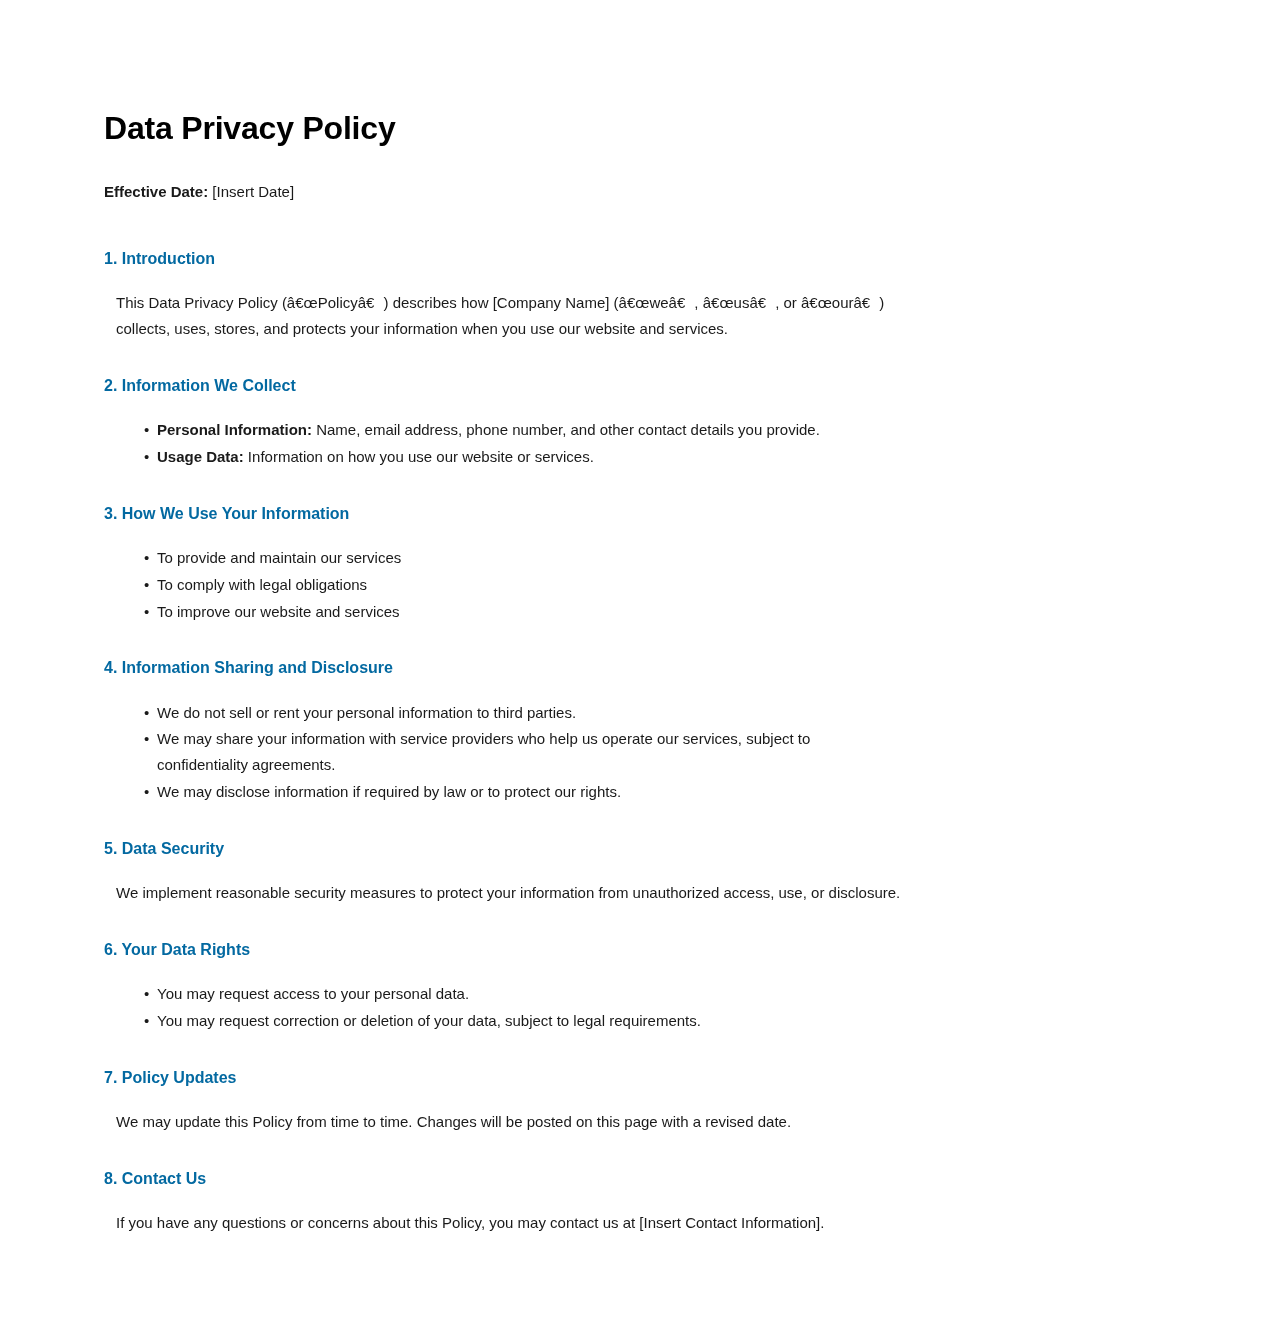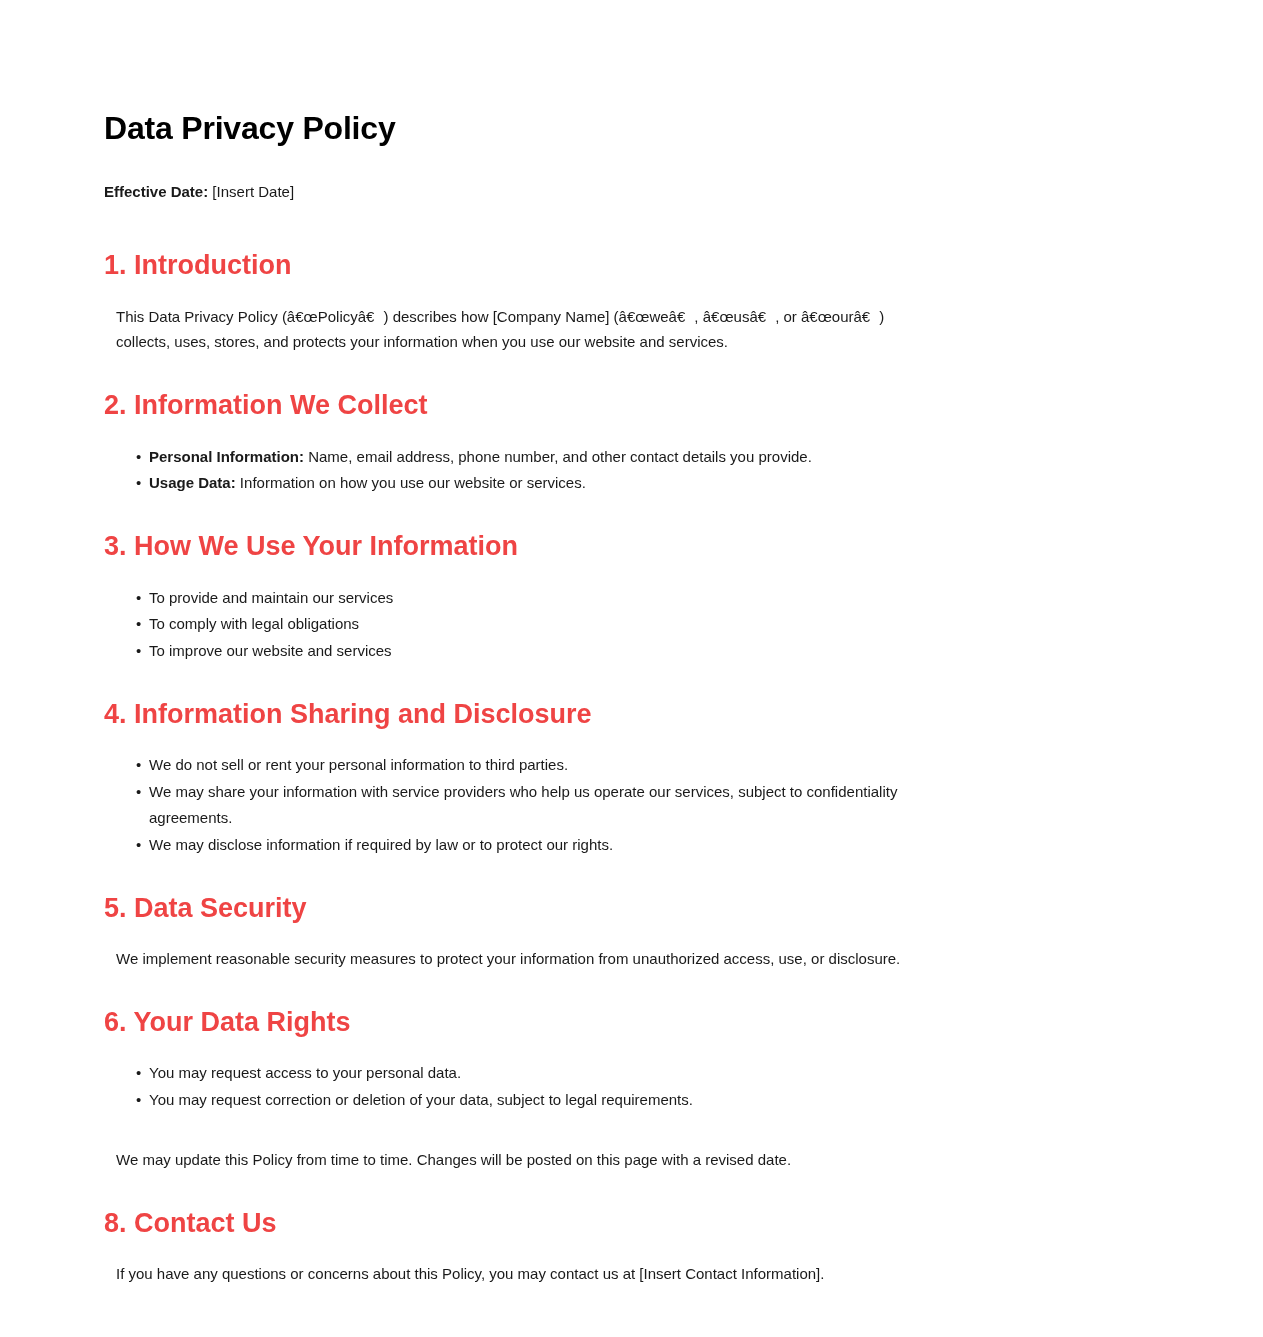--- a/index.html
+++ b/index.html
@@ -30,41 +30,41 @@
   .meta-line {
     font-size: 15px;
     line-height: 1.5;
     margin: 0 0 46px 0;
     color: #1a1a1a;
   }
   .meta-line .lead {
     font-weight: bold;
   }
   h2.section-heading {
-    font-size: 27px;
+    font-size: 16px;
     font-weight: bold;
     line-height: 1.2;
     margin: 0 0 22px 0;
-    color: #ef4444;
+    color: #0369a1;
   }
   .section {
     margin: 0 0 34px 0;
   }
   .section:last-child {
     margin-bottom: 0;
   }
   p.body-text {
     font-size: 15px;
     line-height: 1.72;
     margin: 12px;
     color: #1a1a1a;
     max-width: 1025px;
   }
   ul.bullet-list {
-    margin: 8px;
+    margin: 16px;
     padding: 0 0 0 24px;
     list-style: none;
     max-width: 1025px;
   }
   ul.bullet-list li {
     font-size: 15px;
     line-height: 1.72;
     color: #1a1a1a;
     position: relative;
     padding-left: 13px;
@@ -132,20 +132,21 @@
 
   <div class="section">
     <h2 class="section-heading">6. Your Data Rights</h2>
     <ul class="bullet-list">
       <li><span>You may request access to your personal data.</span></li>
       <li><span>You may request correction or deletion of your data, subject to legal requirements.</span></li>
     </ul>
   </div>
 
   <div class="section">
+    <h2 class="section-heading">7. Policy Updates</h2>
     <p class="body-text">We may update this Policy from time to time. Changes will be posted on this page with a revised date.</p>
   </div>
 
   <div class="section">
     <h2 class="section-heading">8. Contact Us</h2>
     <p class="body-text">If you have any questions or concerns about this Policy, you may contact us at [Insert Contact Information].</p>
   </div>
 
 </div>
 

